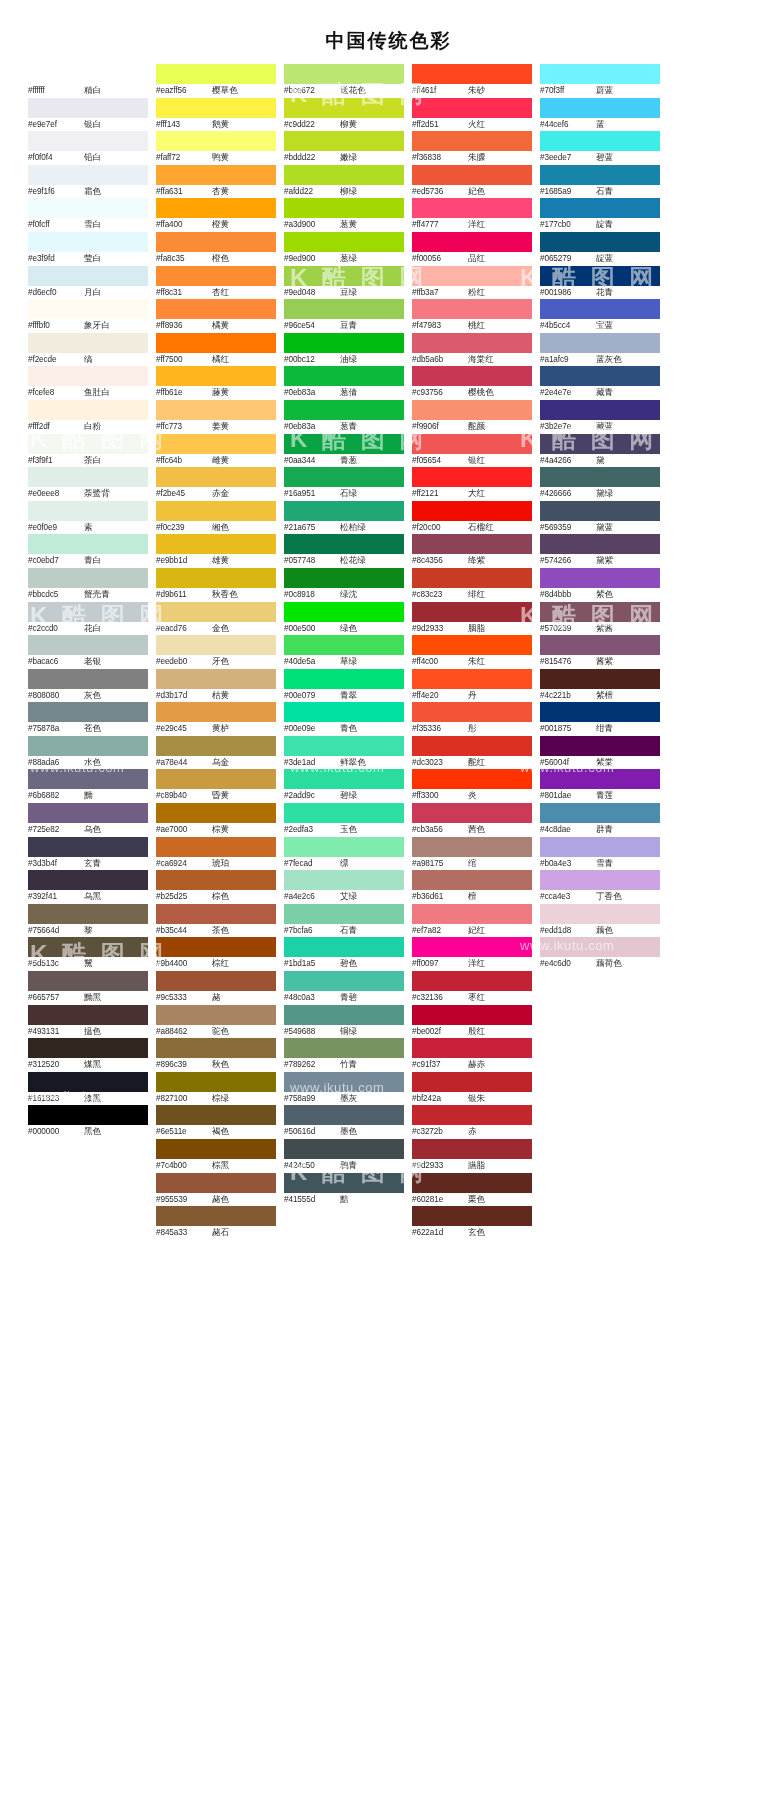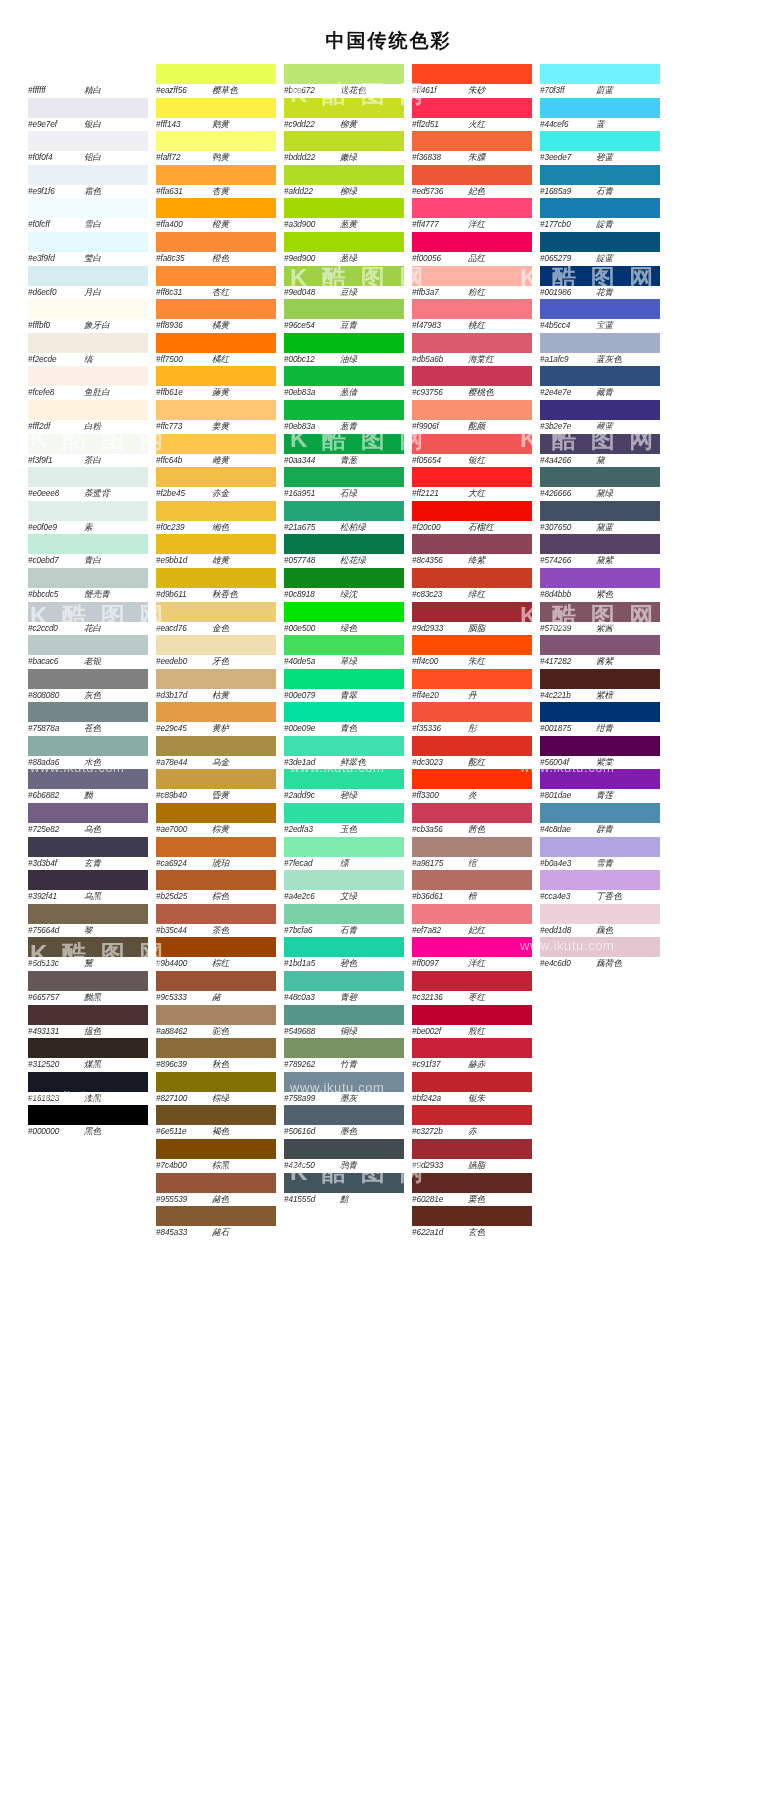--- a/index.html
+++ b/index.html
@@ -19,21 +19,20 @@
     padding-bottom:10px;
   }
   #grid{
     position:relative;
     display:flex;
     flex-direction:row;
     align-items:flex-start;
     padding-left:28px;
     padding-right:10px;
     box-sizing:border-box;
-    font-style:italic;
   }
   .col{
     width:120px;
     display:flex;
     flex-direction:column;
     margin-right:8px;
   }
   .cell{
     width:120px;
     height:33.6px;
@@ -1138,21 +1137,21 @@
       <div class="cell">
         <div class="swatch" style="background: rgb(66, 102, 102);"></div>
         <div class="cap">
           <span class="hex">#426666</span>
           <span class="cname">黛绿</span>
         </div>
       </div>
       <div class="cell">
         <div class="swatch" style="background: rgb(66, 80, 102);"></div>
         <div class="cap">
-          <span class="hex">#307650</span>
+          <span class="hex">#569359</span>
           <span class="cname">黛蓝</span>
         </div>
       </div>
       <div class="cell">
         <div class="swatch" style="background: rgb(87, 66, 102);"></div>
         <div class="cap">
           <span class="hex">#574266</span>
           <span class="cname">黛紫</span>
         </div>
       </div>
@@ -1166,21 +1165,21 @@
       <div class="cell">
         <div class="swatch" style="background: rgb(129, 84, 99);"></div>
         <div class="cap">
           <span class="hex">#570239</span>
           <span class="cname">紫酱</span>
         </div>
       </div>
       <div class="cell">
         <div class="swatch" style="background: rgb(129, 84, 118);"></div>
         <div class="cap">
-          <span class="hex">#417282</span>
+          <span class="hex">#815476</span>
           <span class="cname">酱紫</span>
         </div>
       </div>
       <div class="cell">
         <div class="swatch" style="background: rgb(76, 34, 27);"></div>
         <div class="cap">
           <span class="hex">#4c221b</span>
           <span class="cname">紫檀</span>
         </div>
       </div>

